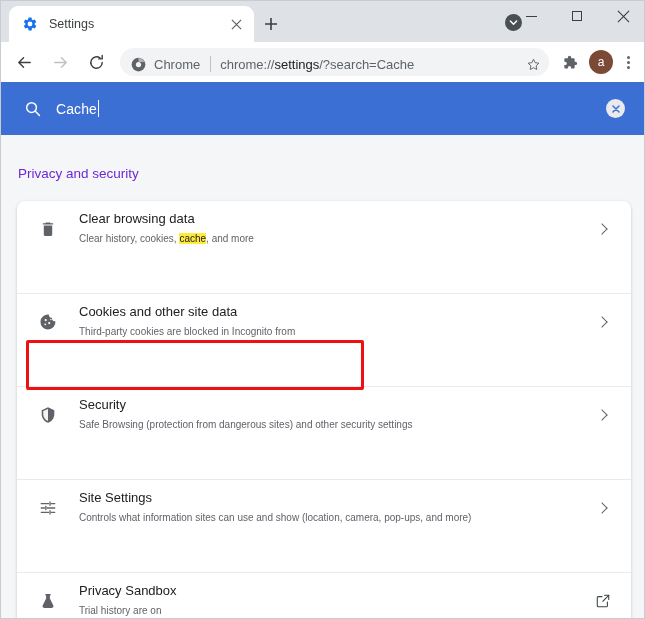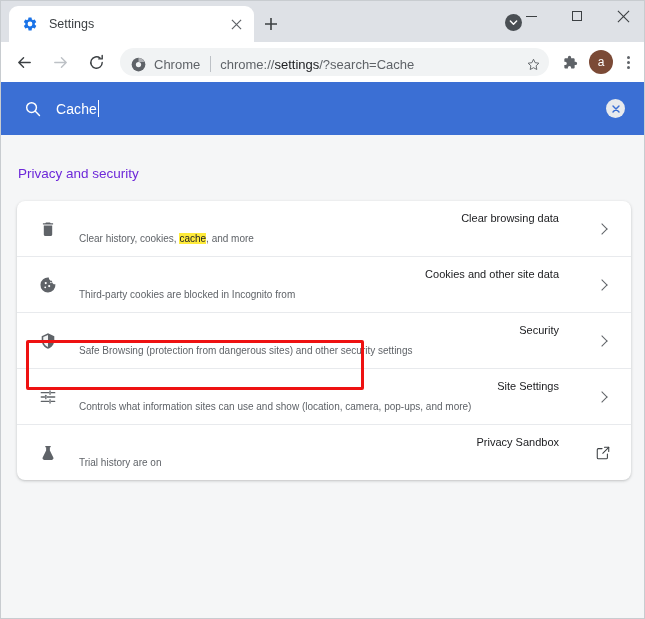--- a/index.html
+++ b/index.html
@@ -297,38 +297,37 @@
     box-sizing: border-box;
   }
   .row {
     position: relative;
     display: flex;
     align-items: center;
     min-height: 54px;
     padding: 8px 0;
     box-sizing: border-box;
   }
-  .row + .row { border-top: 1px solid #e8eaed; }
+  .row + .row { border-top: 1px solid #e8eaed; margin-top: 37px; }
   .row-icon {
     width: 62px;
     flex: none;
     display: flex;
     align-items: center;
     justify-content: center;
   }
   .row-text {
     flex: 1 1 auto;
     min-width: 0;
     padding-right: 16px;
   }
   .row-title {
-    font-size: 11px;
+    font-size: 13px;
     color: #202124;
     line-height: 19px;
-    text-align: right;
   }
   .row-sub {
     font-size: 10px;
     color: #5f6368;
     line-height: 19px;
     margin-top: 1px;
   }
   .hl {
     background: #ffeb3b;
     color: #202124;

